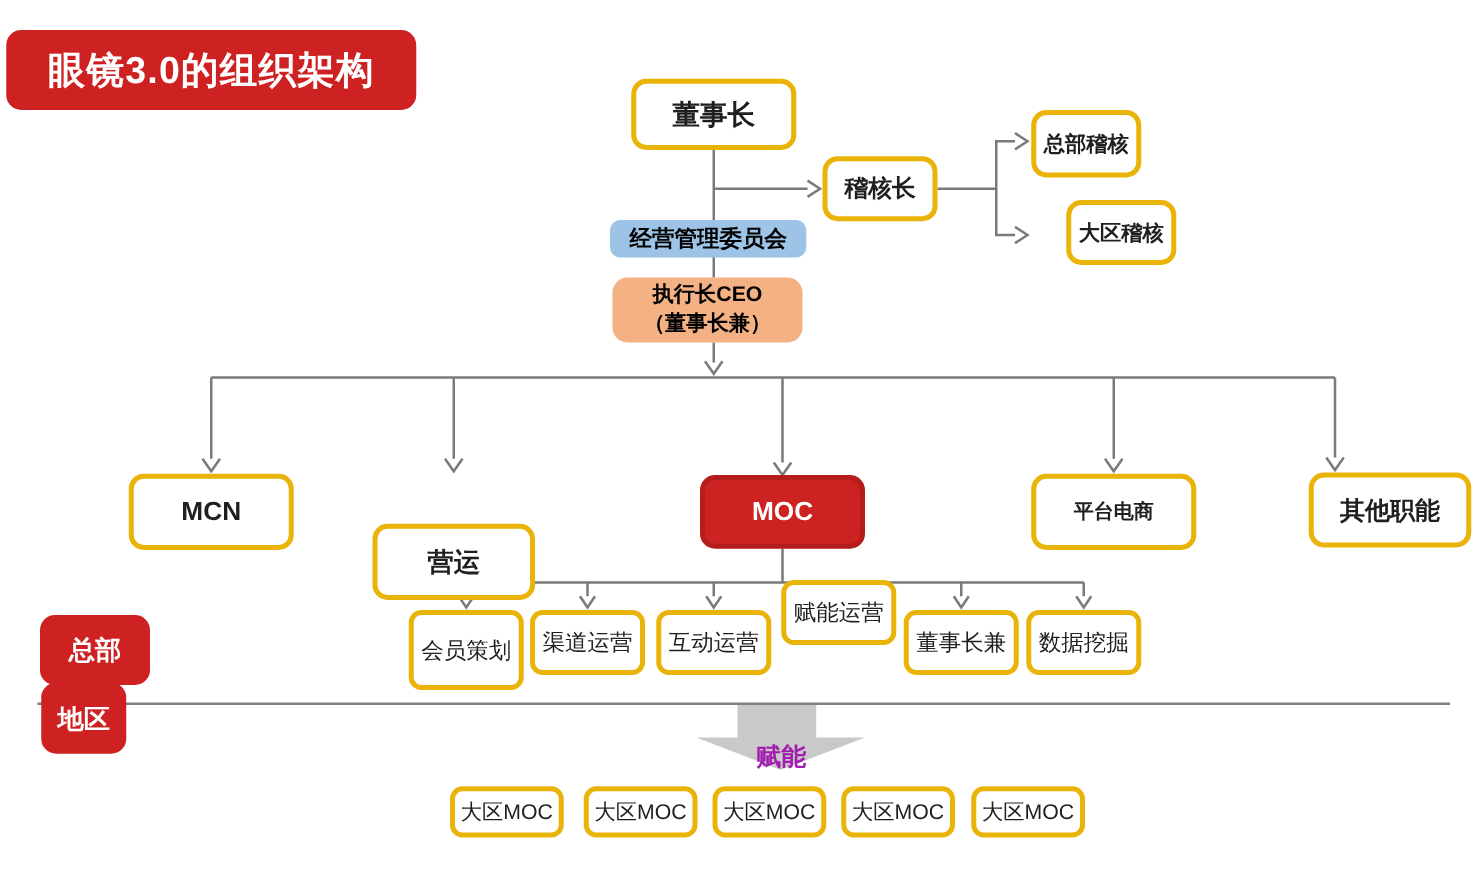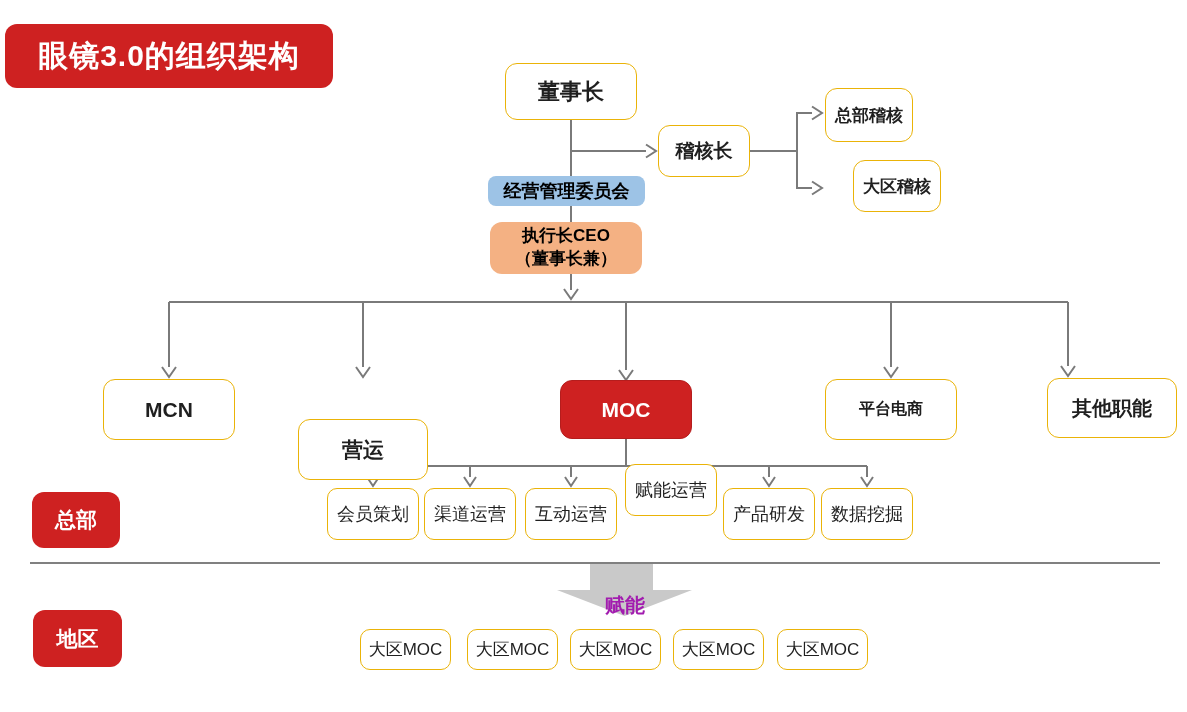--- a/index.html
+++ b/index.html
@@ -14,21 +14,21 @@
   .banner{
     position:absolute;left:5px;top:24px;width:328px;height:64px;
     background:#CE2121;border-radius:12px;
     color:#ffffff;font-size:30px;font-weight:bold;
     display:flex;align-items:center;justify-content:center;
     letter-spacing:1px;
   }
   .node{
     position:absolute;
     background:#ffffff;
-    border:1px solid #eab308;
+    border:4px solid #eab308;
     border-radius:12px;
     display:flex;align-items:center;justify-content:center;
     color:#1f1f1f;font-weight:bold;
     box-sizing:border-box;
     text-align:center;
   }
   .node.red{background:#CE2121;border-color:#b51d1d;color:#ffffff;}
   .node.light{font-weight:normal;border-radius:10px;}
   .tag{
     position:absolute;border-radius:8px;
@@ -114,30 +114,30 @@
     <span>执行长CEO</span>
     <span>（董事长兼）</span>
   </div>
 
   <div class="node" style="left:103px;top:379px;width:132px;height:61px;font-size:21px;">MCN</div>
   <div class="node" style="left:298px;top:379px;width:130px;height:61px;font-size:21px;margin-top:40px;">营运</div>
   <div class="node red" style="left:560px;top:380px;width:132px;height:59px;font-size:21px;">MOC</div>
   <div class="node" style="left:825px;top:379px;width:132px;height:61px;font-size:16px;">平台电商</div>
   <div class="node" style="left:1003px;top:378px;width:130px;height:60px;font-size:20px;margin-left:44px;">其他职能</div>
 
-  <div class="node light" style="left:327px;top:488px;width:92px;height:52px;font-size:18px;">会员策划</div>
+  <div class="node light" style="left:327px;top:488px;width:92px;height:64px;font-size:18px;">会员策划</div>
   <div class="node light" style="left:424px;top:488px;width:92px;height:52px;font-size:18px;">渠道运营</div>
   <div class="node light" style="left:525px;top:488px;width:92px;height:52px;font-size:18px;">互动运营</div>
   <div class="node light" style="left:625px;top:464px;width:92px;height:52px;font-size:18px;">赋能运营</div>
-  <div class="node light" style="left:723px;top:488px;width:92px;height:52px;font-size:18px;">产品研发</div>
+  <div class="node light" style="left:723px;top:488px;width:92px;height:52px;font-size:18px;">董事长兼</div>
   <div class="node light" style="left:821px;top:488px;width:92px;height:52px;font-size:18px;">数据挖掘</div>
 
   <div class="side-label" style="left:32px;top:492px;width:88px;height:56px;">总部</div>
   <div class="divider"></div>
-  <div class="side-label" style="left:33px;top:610px;width:89px;height:57px;">地区</div>
+  <div class="side-label" style="left:33px;top:546px;width:68px;height:57px;">地区</div>
 
   <div class="enable-label">赋能</div>
 
   <div class="node light" style="left:360px;top:629px;width:91px;height:41px;font-size:17px;">大区MOC</div>
   <div class="node light" style="left:467px;top:629px;width:91px;height:41px;font-size:17px;">大区MOC</div>
   <div class="node light" style="left:570px;top:629px;width:91px;height:41px;font-size:17px;">大区MOC</div>
   <div class="node light" style="left:673px;top:629px;width:91px;height:41px;font-size:17px;">大区MOC</div>
   <div class="node light" style="left:777px;top:629px;width:91px;height:41px;font-size:17px;">大区MOC</div>
 
 </div>

